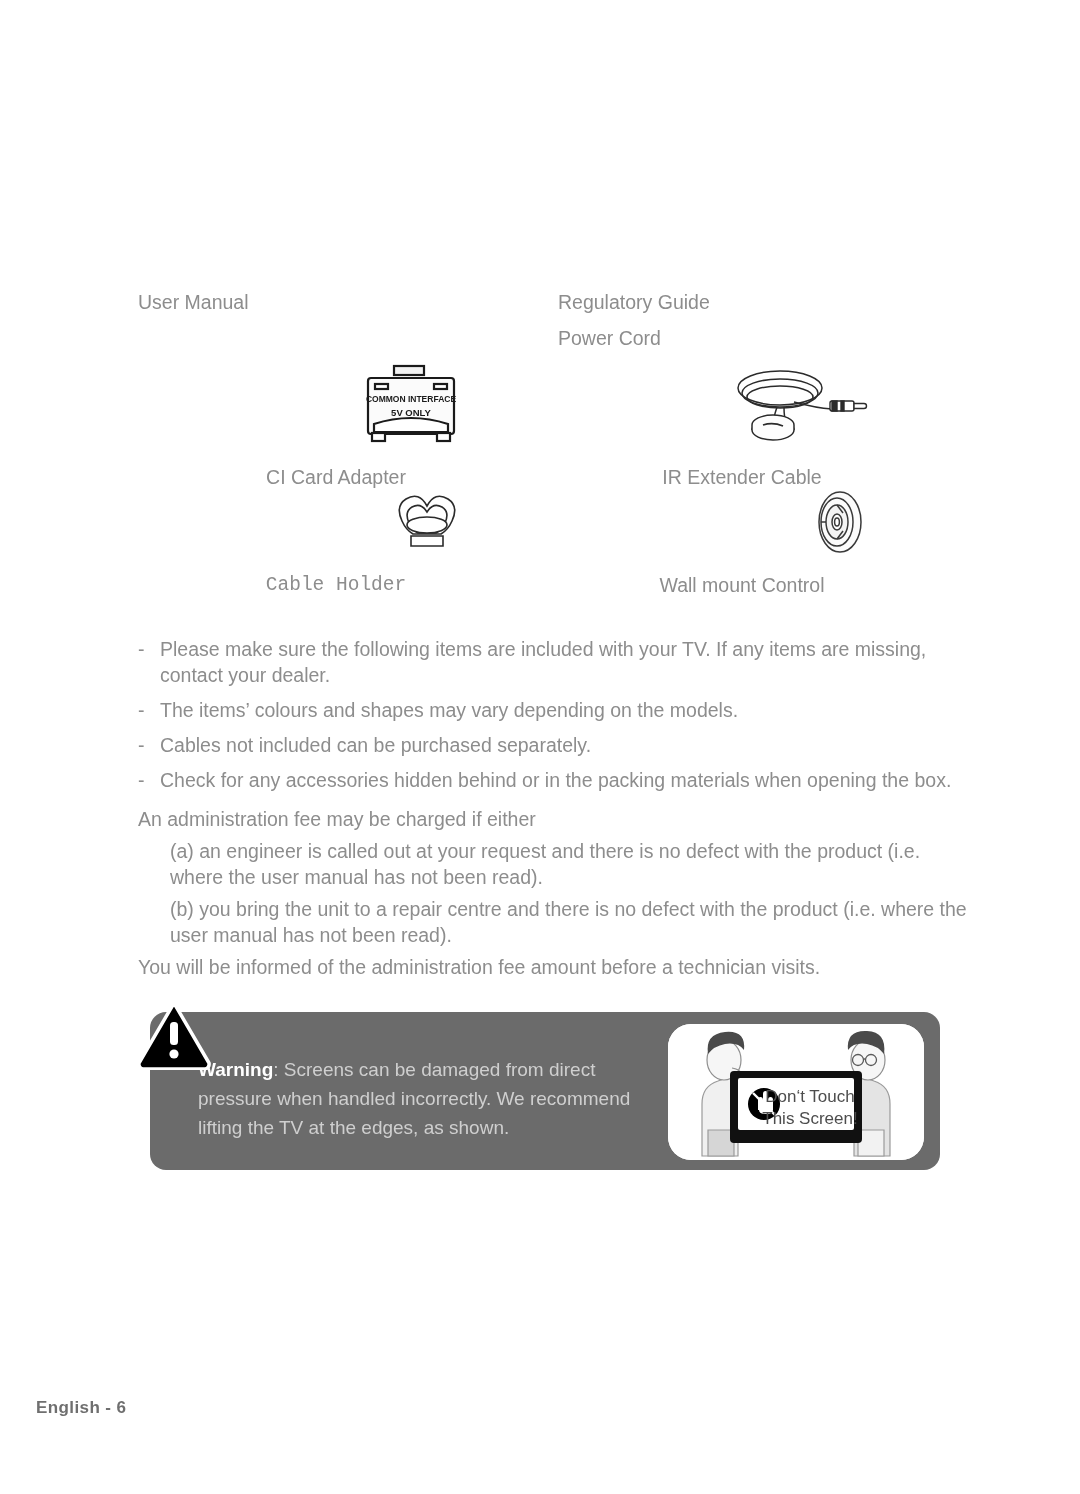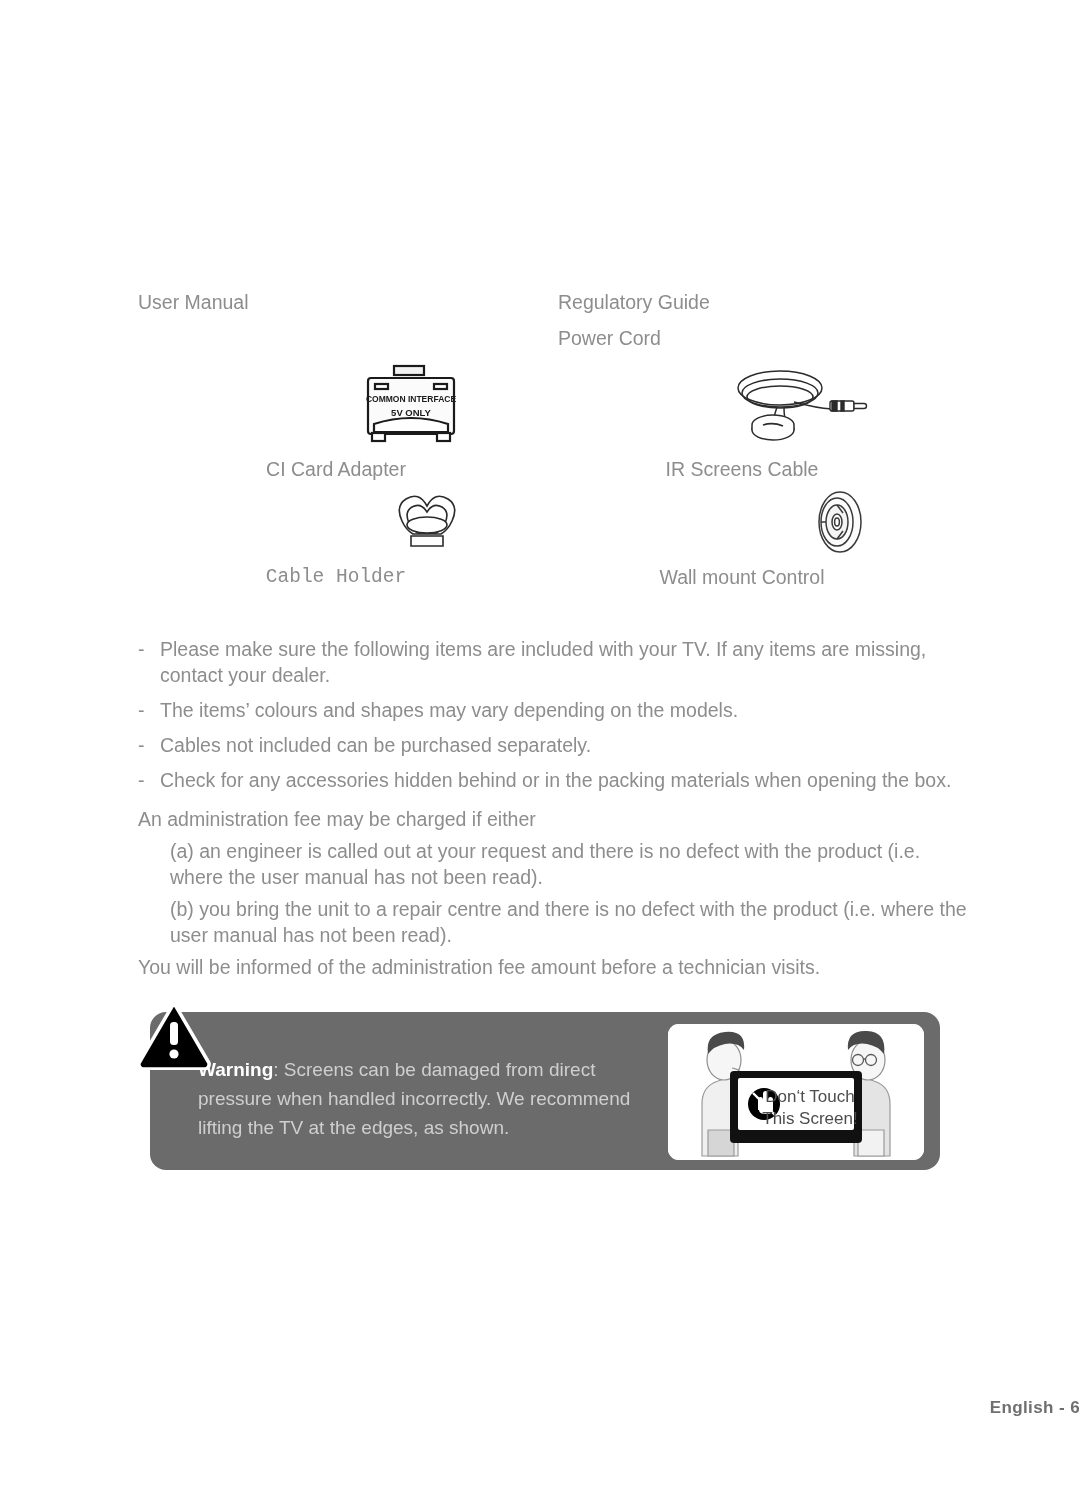--- a/index.html
+++ b/index.html
@@ -71,21 +71,21 @@
   
   .icon-cell {
     position: absolute;
     text-align: center;
   }
   .icon-caption {
     color: #8d8d8d;
     font-size: 19.5px;
     line-height: 26px;
     white-space: nowrap;
-    margin-top: 8px;
+    margin-top: 16px;
   }
   .icon-box {
     height: 86px;
     display: flex;
     align-items: flex-end;
     justify-content: flex-end;
   }
 
   
   .cell-ci   { left: 206px; top: 362px; width: 260px; }
@@ -160,36 +160,37 @@
     color: #ffffff;
     font-weight: bold;
   }
   .warn-illus {
     position: absolute;
     left: 668px;
     top: 1024px;
     width: 256px;
     height: 136px;
     background: #ffffff;
-    border-radius: 11px;
+    border-radius: 23px;
     overflow: hidden;
     z-index: 4;
   }
 
   
   .footer {
     position: absolute;
     left: 0;
     right: 0;
     top: 1398px;
-    text-align: right;
+    text-align: left;
     color: #6f6f6f;
     font-size: 17px;
     font-weight: bold;
     letter-spacing: .4px;
+    padding-left: 36px;
   }
 </style>
 </head>
 <body>
 
 <div class="page">
 
   <div class="title-wrap">
     <div class="chapter-title-shadow">01What's in the Box?</div>
     <h1 class="chapter-title">01What's in the Box?</h1>
@@ -237,21 +238,21 @@
           <path d="M41 63 q10 -3 20 1" stroke-width="1.8"></path>
         </g>
         <g stroke="#2b2b2b" stroke-width="1.4" fill="#ffffff">
           <rect x="108" y="39" width="24" height="10" rx="2"></rect>
           <rect x="110" y="39" width="5" height="10" fill="#2b2b2b"></rect>
           <rect x="119" y="39" width="3" height="10" fill="#2b2b2b"></rect>
           <path d="M132 41.5 h10 a2 2 0 0 1 0 5 h-10 z"></path>
         </g>
       </svg>
     </div>
-    <div class="icon-caption">IR Screens Cable</div>
+    <div class="icon-caption">IR Extender Cable</div>
   </div>
 
   <div class="icon-cell cell-ch">
     <div class="icon-box">
       <svg width="78" height="68" viewBox="0 0 78 68">
         <g fill="#ffffff" stroke="#2b2b2b" stroke-width="1.6">
           <path d="M39 18 q-8 -15 -21 -7 q-11 7 -4 22 q4 9 11 13 h28 q7 -4 11 -13 q7 -15 -4 -22 q-13 -8 -21 7 z"></path>
           <path d="M39 24 q-6 -10 -15 -5 q-8 5 -3 16 q3 7 9 10 h18 q6 -3 9 -10 q5 -11 -3 -16 q-9 -5 -15 5 z"></path>
           <ellipse cx="39" cy="37" rx="20" ry="8"></ellipse>
           <path d="M23 48 h32 v10 h-32 z"></path>

